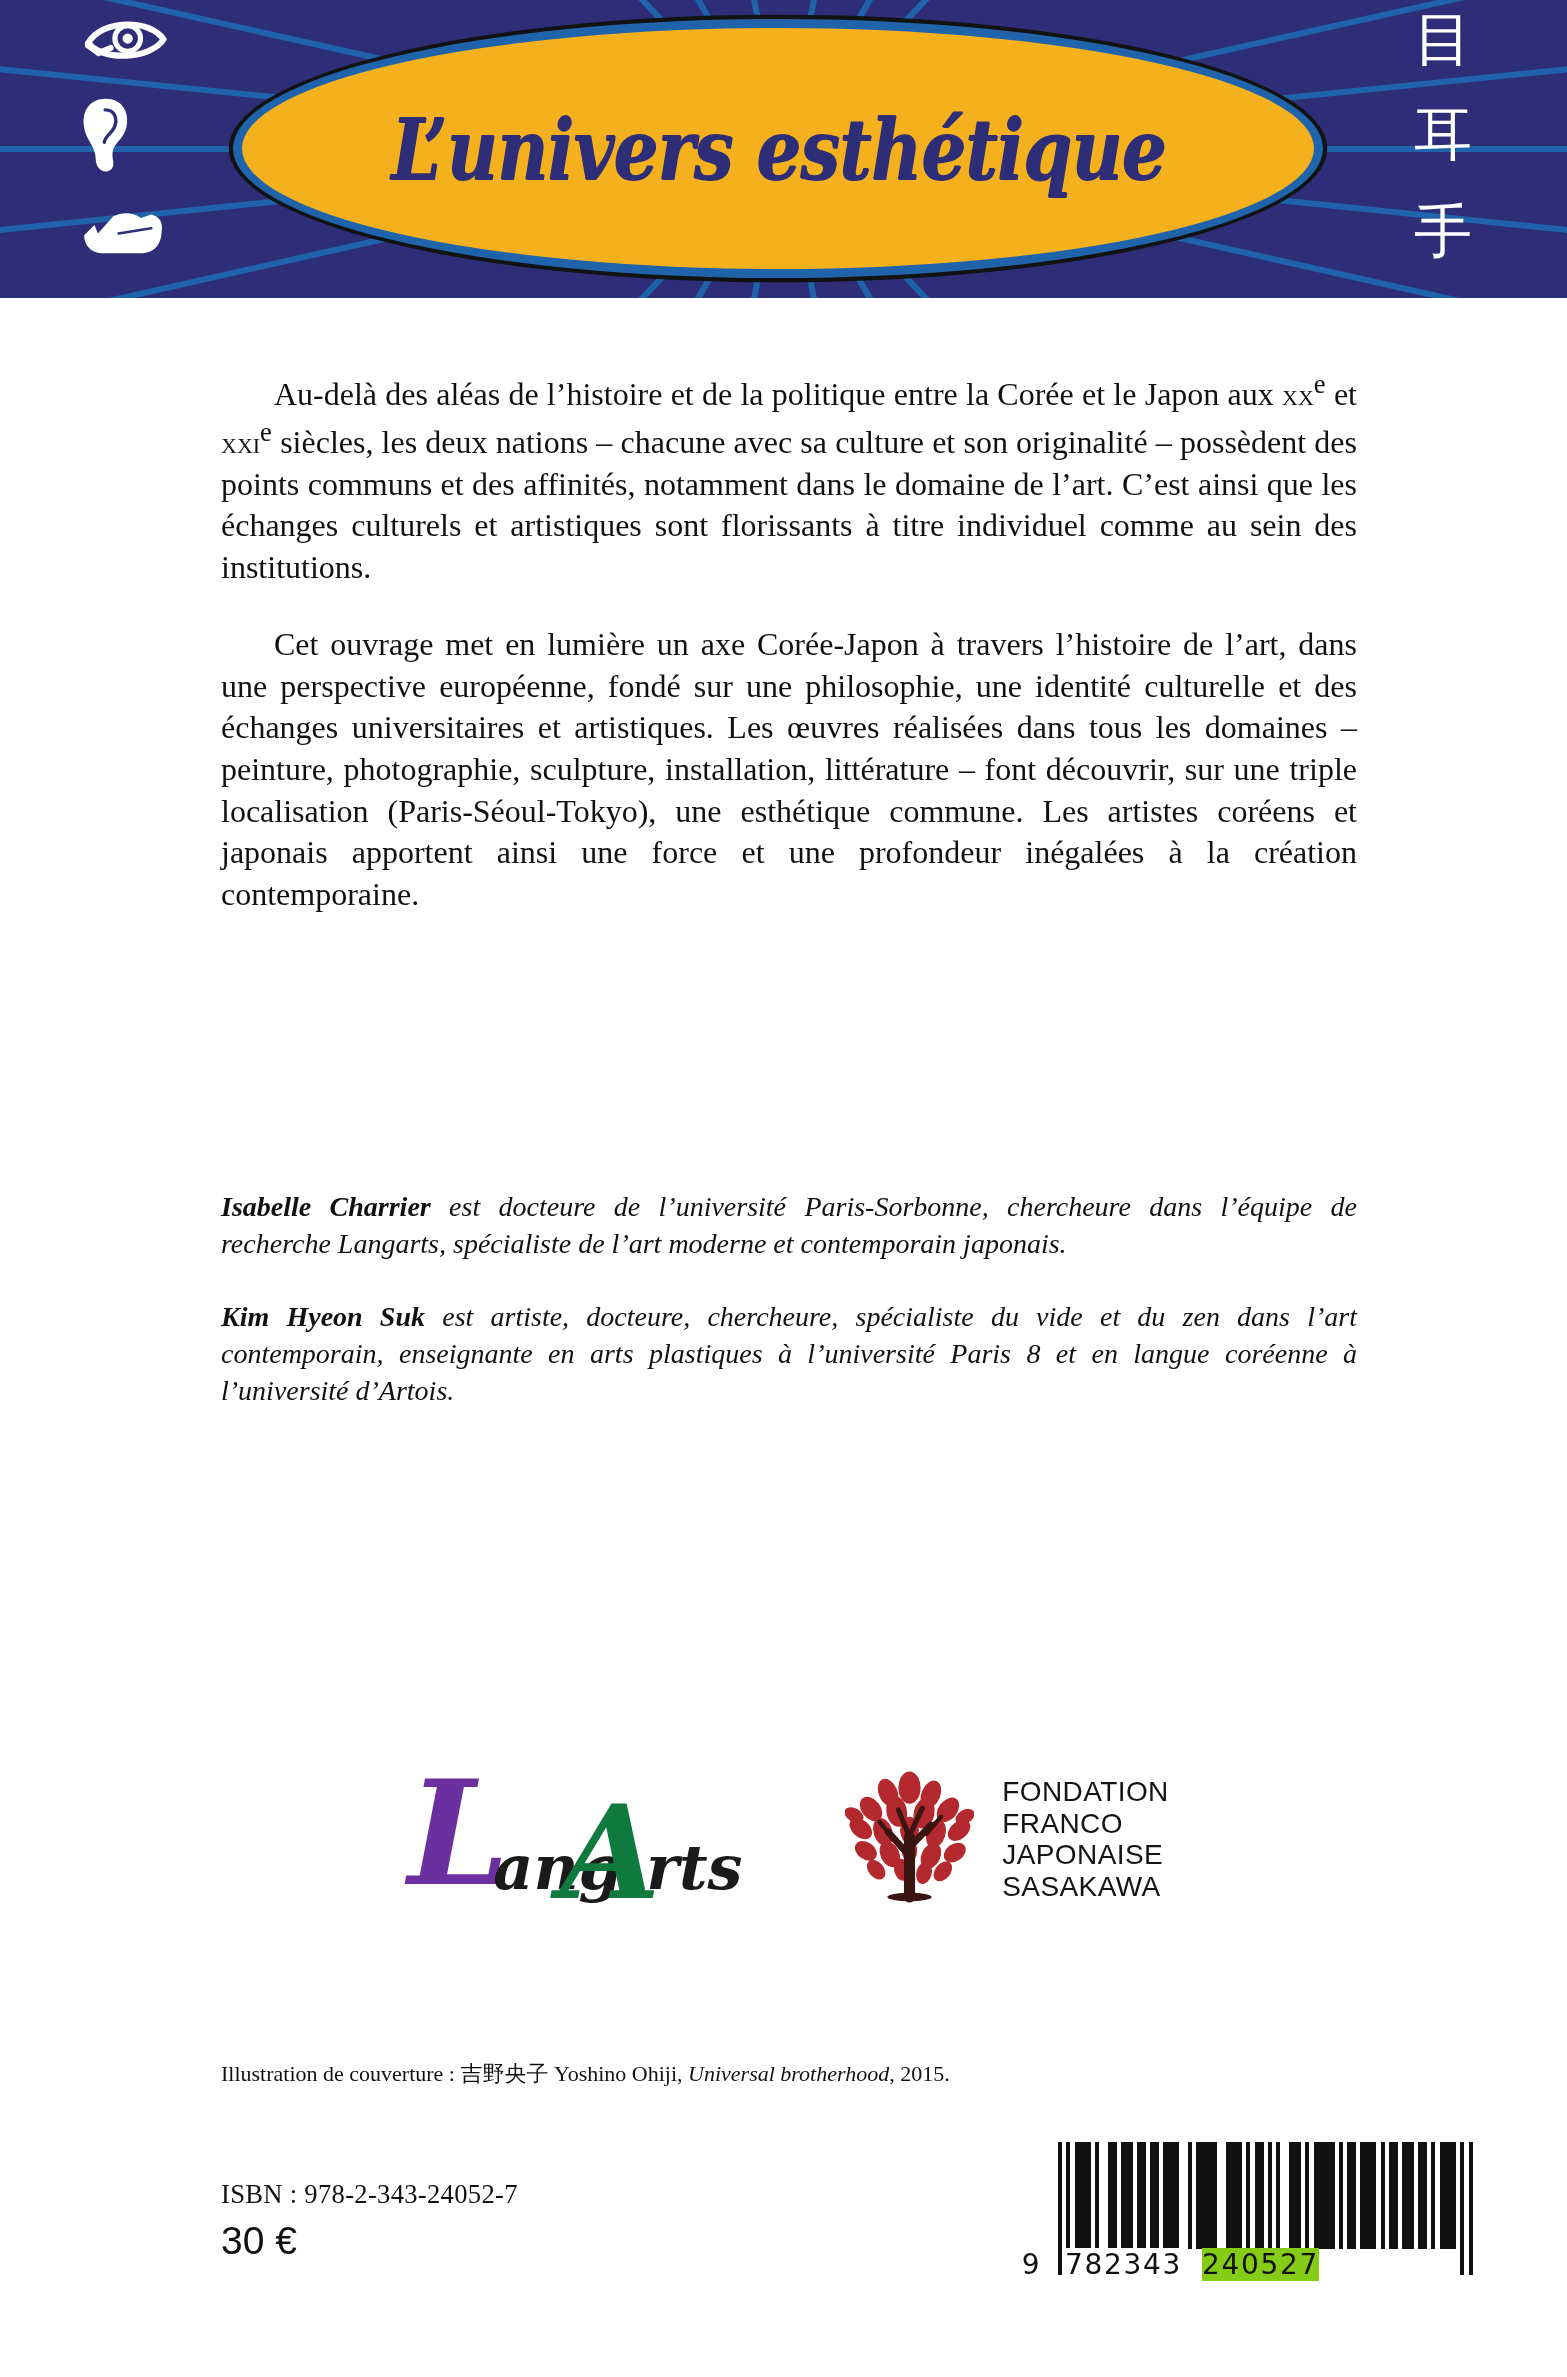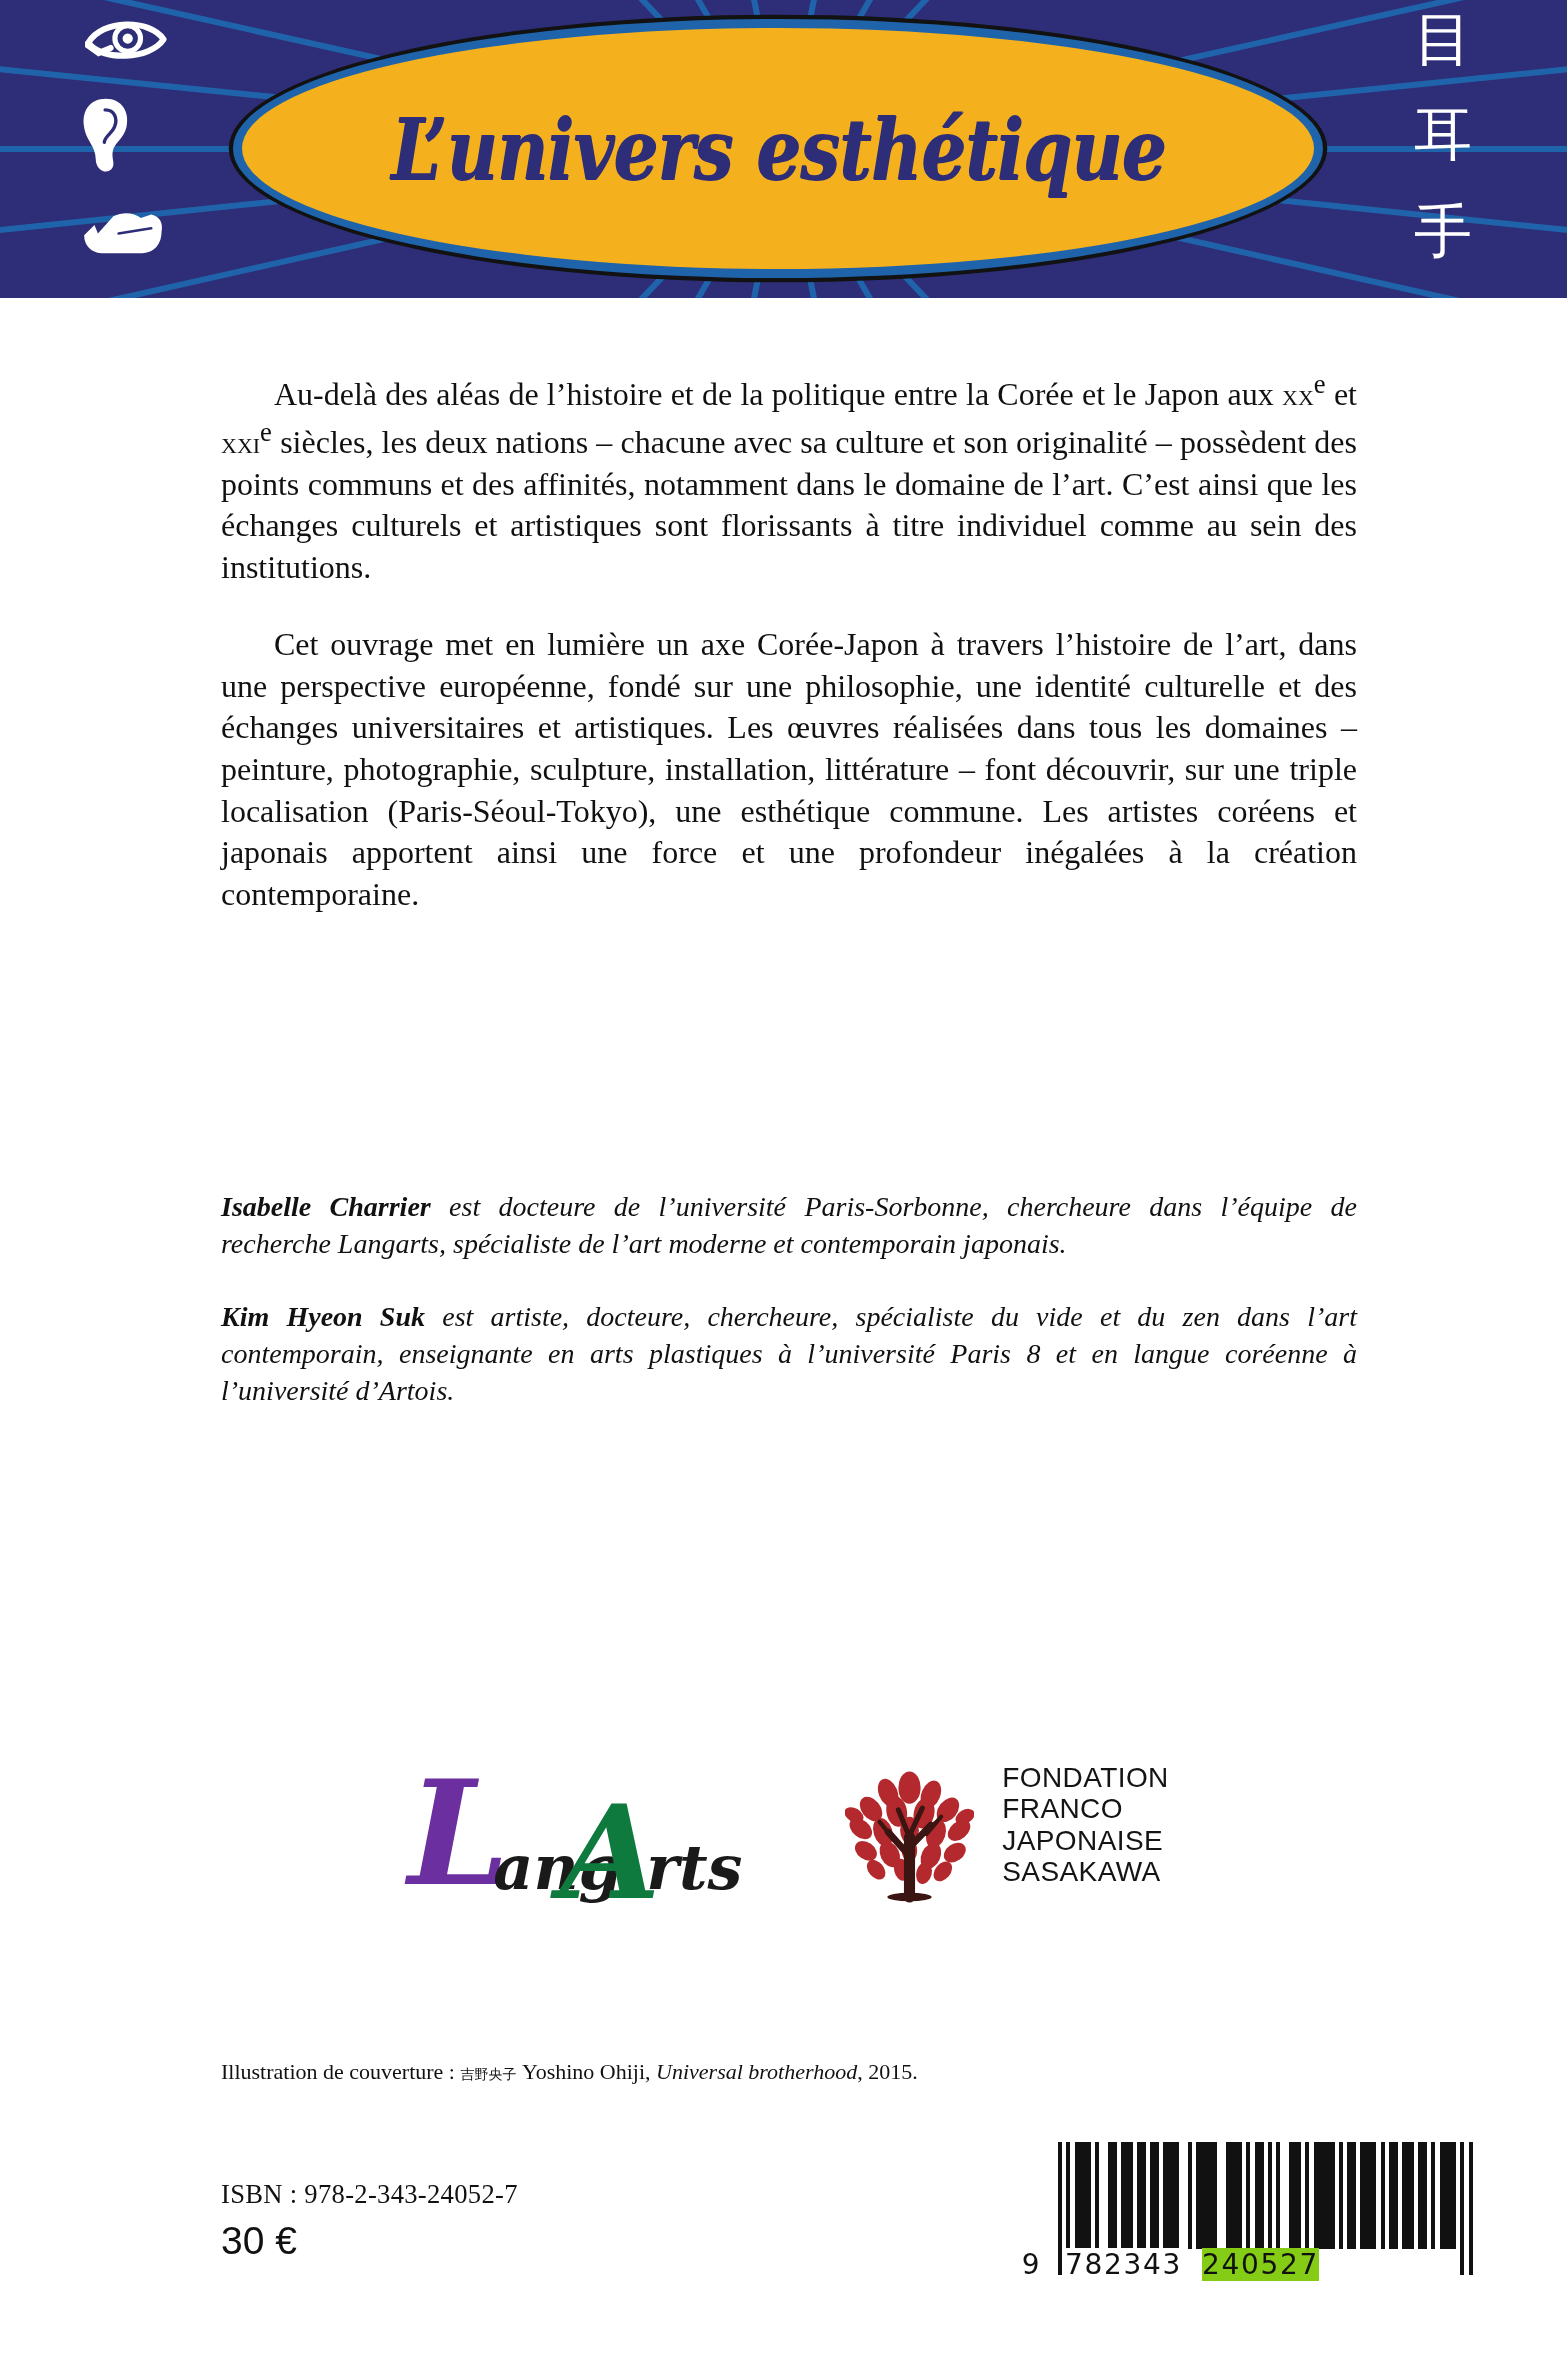--- a/index.html
+++ b/index.html
@@ -178,42 +178,42 @@
     left: 247px; top: 82px;
     font-size: 62px;
     font-style: italic;
     font-weight: bold;
     color: #1a1a1a;
     line-height: 1;
   }
 
   .sasakawa {
     display: flex;
-    align-items: flex-start;
+    align-items: flex-end;
     gap: 28px;
   }
   .sasakawa-text {
     font-family: "Liberation Sans", "DejaVu Sans", sans-serif;
     font-size: 28px;
     line-height: 1.13;
     letter-spacing: 0.4px;
     color: #141414;
   }
 
   
   .credit {
     position: absolute;
     left: 221px;
     top: 1761px;
     width: 1199px;
     font-size: 22px;
     color: #111111;
     font-family: "Liberation Serif", "DejaVu Serif", serif;
   }
-  .credit .jp { font-family: Liberation Mono, monospace; font-size: 14px; }
+  .credit .jp { font-family: Liberation Mono, monospace; font-size: 22px; }
   .credit em { font-style: italic; }
 
   .isbn-block {
     position: absolute;
     left: 221px;
     top: 1881px;
   }
   .isbn-line {
     font-size: 26.6px;
     color: #111111;

